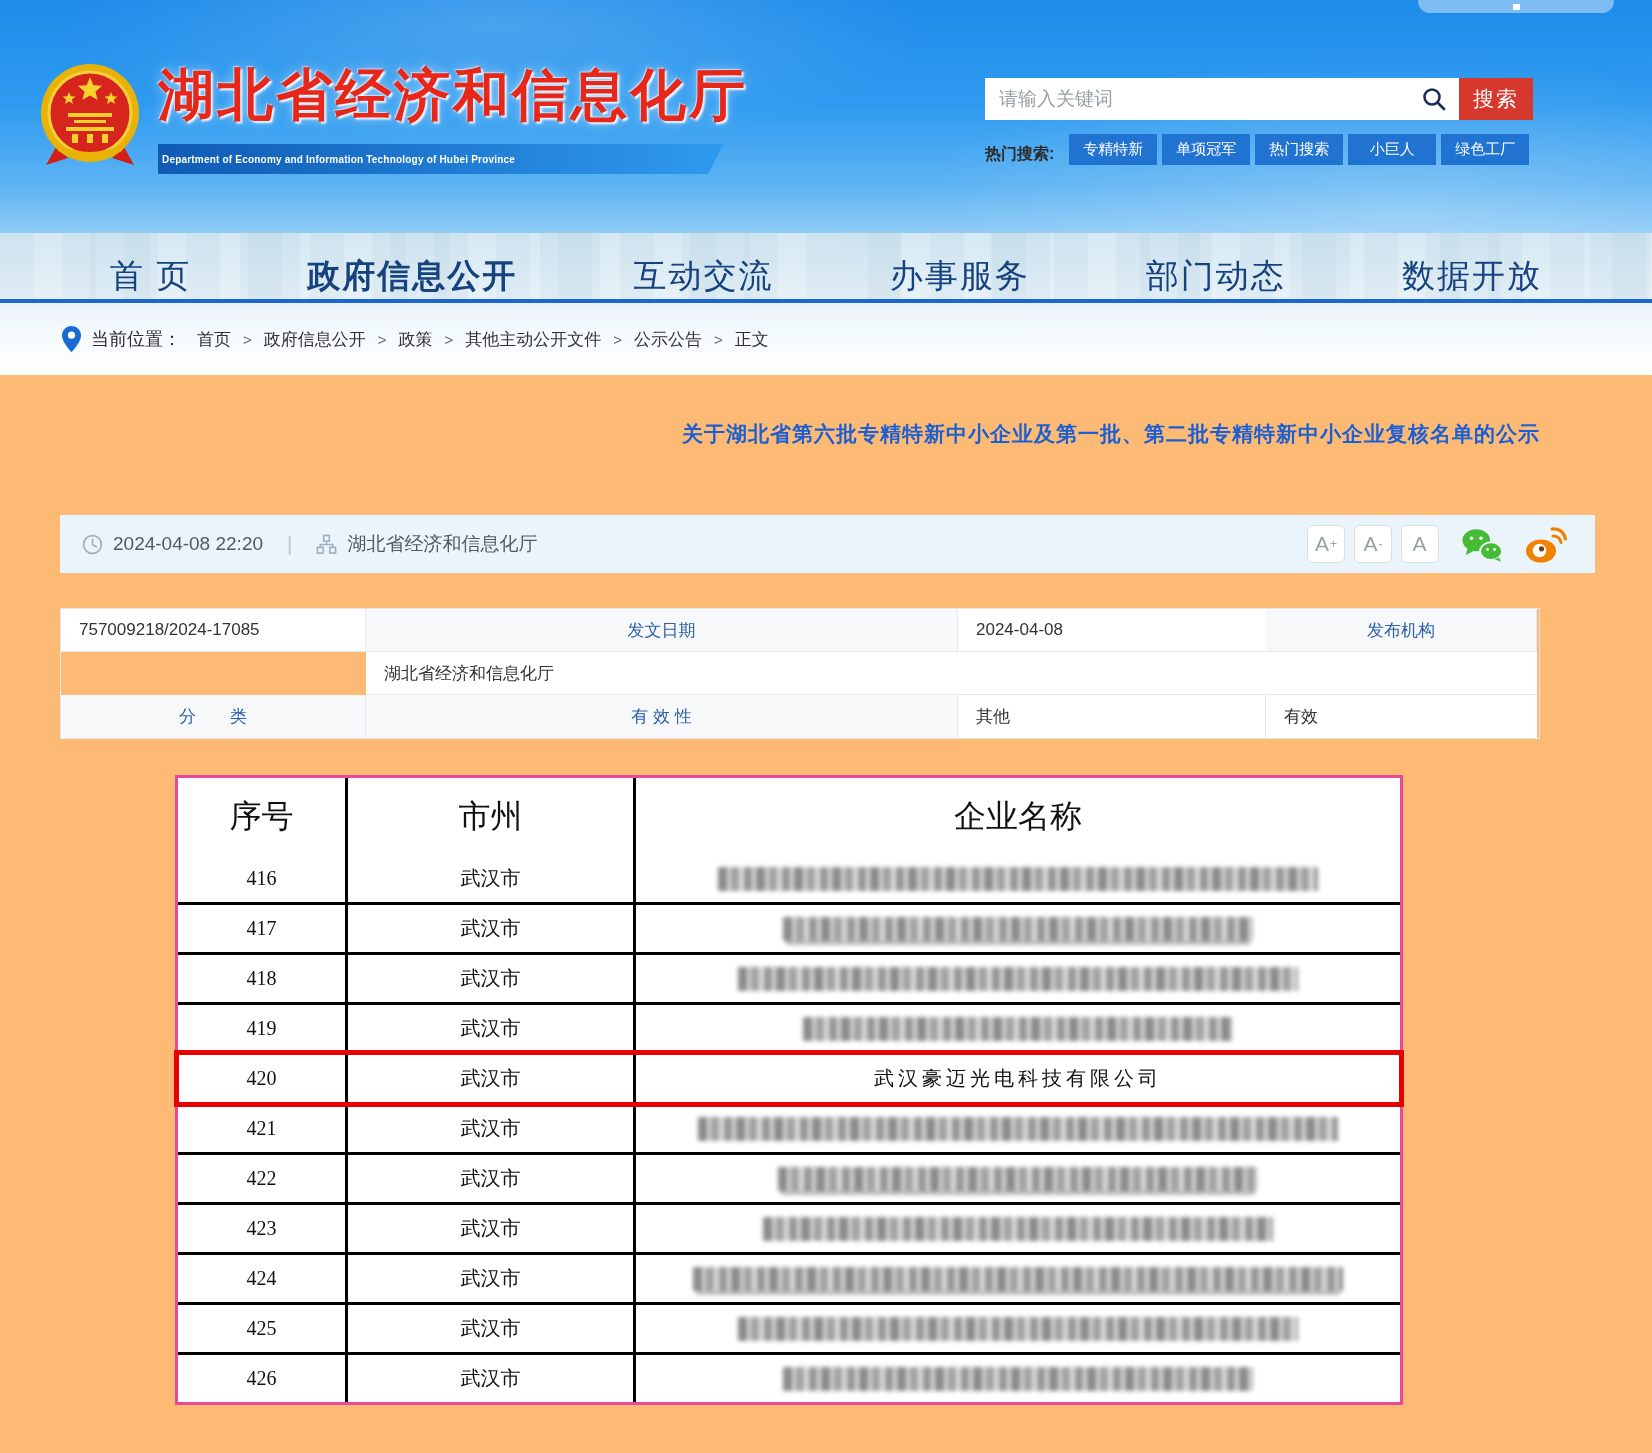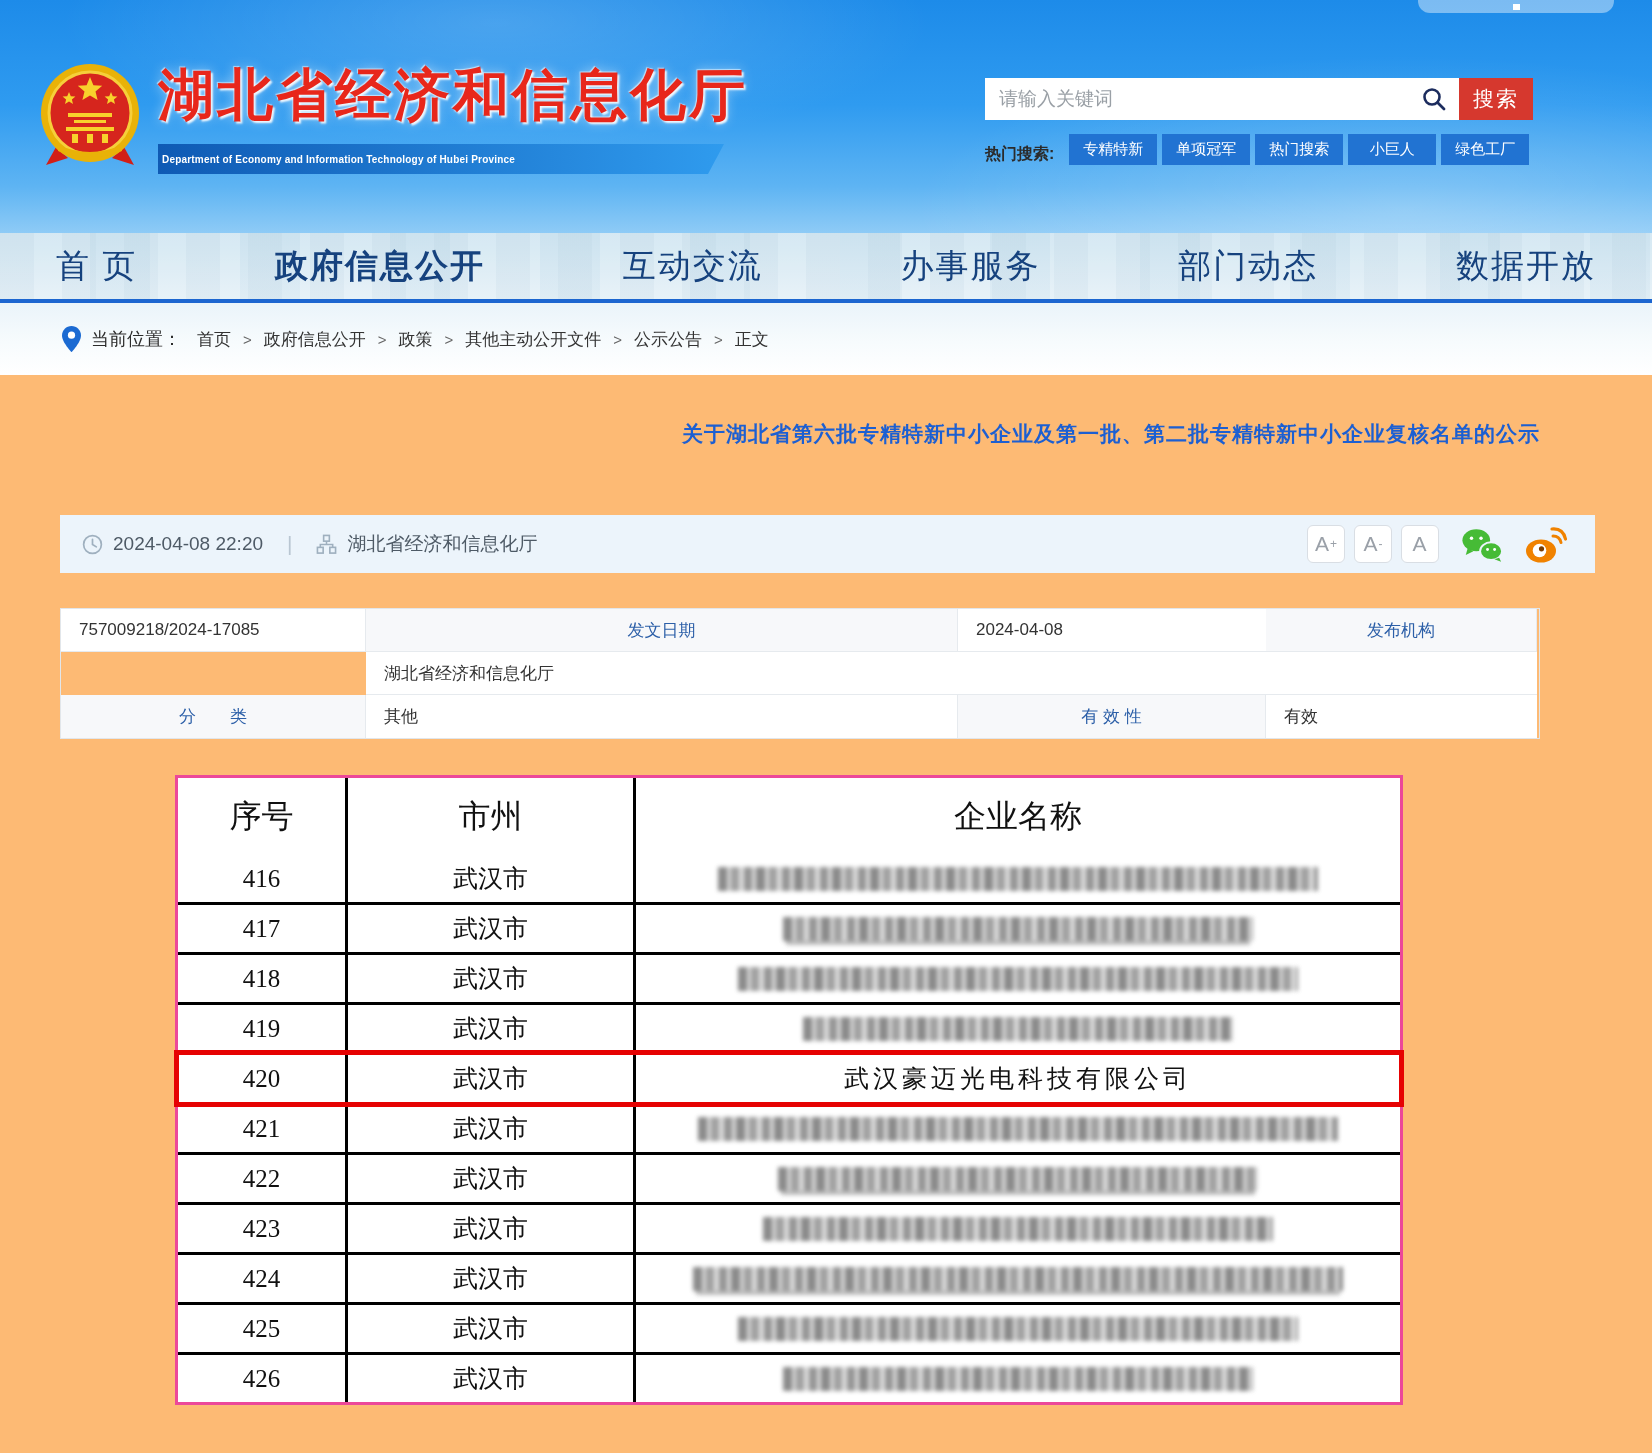--- a/index.html
+++ b/index.html
@@ -40,21 +40,21 @@
   .hot-tag { width:88px; height:31px; background:#2173d2; color:#fff; font-size:15px;
     display:flex; align-items:center; justify-content:center; margin-left:5px; cursor:pointer; }
 
   
   .navbar { position:absolute; top:233px; left:0; width:100%; height:66px;
     background:linear-gradient(180deg,#cfe5f1,#e4f0f7);
     }
   .navbar::before { content:""; position:absolute; inset:0; opacity:.5;
     background:repeating-linear-gradient(90deg, rgba(126,162,190,.14) 0 34px, rgba(255,255,255,0) 34px 62px),
                repeating-linear-gradient(90deg, rgba(255,255,255,.25) 0 90px, rgba(173,203,222,.18) 90px 150px); }
-  .nav-items { position:relative; display:flex; height:100%; align-items:center; padding:0 56px; justify-content:space-between; }
+  .nav-items { position:relative; display:flex; height:100%; align-items:flex-end; padding:0 110px; justify-content:space-between; }
   .nav-item { font-size:33px; color:#16427e; letter-spacing:2px; cursor:pointer; white-space:nowrap; }
   .nav-item.active { font-weight:900; }
   .nav-underline { position:absolute; top:299px; left:0; width:100%; height:4px; background:#1c66d0; }
 
   
   .breadcrumb { position:absolute; top:303px; left:0; width:100%; height:72px;
     background:linear-gradient(180deg,#eaf4fa 0%, #f7fbfd 55%, #ffffff 100%);
     display:flex; align-items:center; padding-left:62px; }
   .pin { width:19px; height:26px; margin-right:10px; flex:0 0 auto; }
   .bc-label { font-size:18px; color:#2b2b2b; margin-right:16px; }
@@ -86,21 +86,21 @@
   .mcell.bend { border-bottom:none; }
   .m-label { justify-content:center; background:#f7f8fa; color:#2c5fa8; }
   .m-value { padding-left:18px; color:#333; background:#fff; }
   .span3 { grid-column:2 / 5; }
 
   
   .company-table { position:absolute; top:775px; left:175px; width:1228px; border:3px solid #ec4899;
     font-family:"Liberation Serif","DejaVu Serif",serif; background:#fff; }
   .c-row { display:grid; grid-template-columns:170px 288px 1fr; border-top:3px solid #000; position:relative; }
   .c-row:first-child { border-top:none; }
-  .c-cell { display:flex; align-items:center; justify-content:center; border-right:3px solid #000; height:47px; font-size:25px; color:#111; }
+  .c-cell { display:flex; align-items:center; justify-content:center; border-right:3px solid #000; height:47px; font-size:20px; color:#111; }
   .c-cell.last { border-right:none; }
   .c-head .c-cell { height:77px; font-size:32px; }
   .hl::after { content:""; position:absolute; inset:-5px -4px; border:5px solid #e60202; pointer-events:none; z-index:3; }
   .clear-name { letter-spacing:4px; }
   .mosaic { display:inline-block; height:24px; border-radius:1px; opacity:.8; filter:blur(2.3px);
     background:repeating-linear-gradient(90deg,#6e6e6e 0 9px,#c8c8c8 9px 13px,#8a8a8a 13px 21px,#d5d5d5 21px 26px,#7c7c7c 26px 34px,#cfcfcf 34px 38px); }
   .mosaic.u { box-shadow:0 7px 0 -3px #a9a9a9; }
 </style>
 </head>
 <body>
@@ -250,22 +250,22 @@
 
   <div class="meta-table">
     <div class="mcell m-value">757009218/2024-17085</div>
     <div class="mcell m-label">发文日期</div>
     <div class="mcell m-value rend">2024-04-08</div>
 
     <div class="mcell m-label">发布机构</div>
     <div class="mcell m-value span3 rend">湖北省经济和信息化厅</div>
 
     <div class="mcell m-label bend">分　　类</div>
+    <div class="mcell m-label bend">有 效 性</div>
     <div class="mcell m-value bend">其他</div>
-    <div class="mcell m-label bend">有 效 性</div>
     <div class="mcell m-value bend rend">有效</div>
   </div>
 
   <div class="company-table">
     <div class="c-row c-head">
       <div class="c-cell">序号</div>
       <div class="c-cell">市州</div>
       <div class="c-cell last">企业名称</div>
     </div>
     <div id="company-rows">

